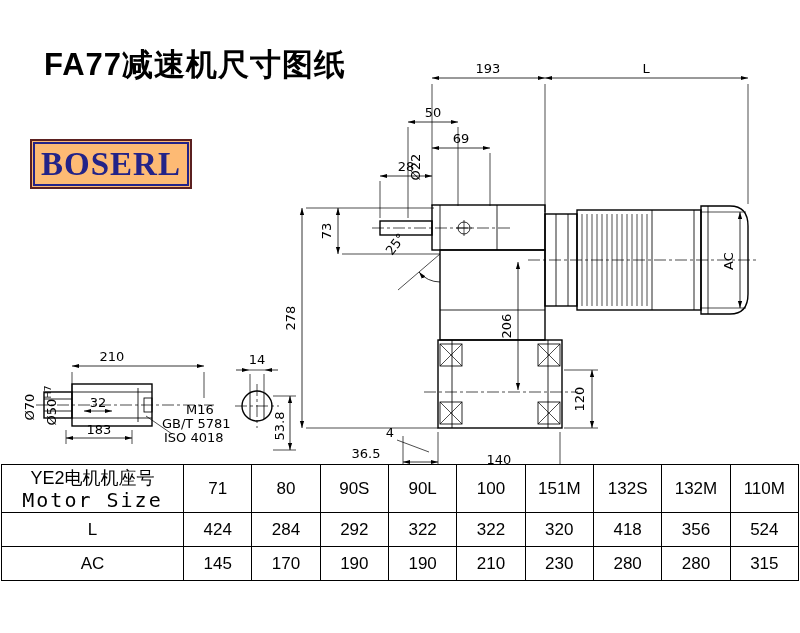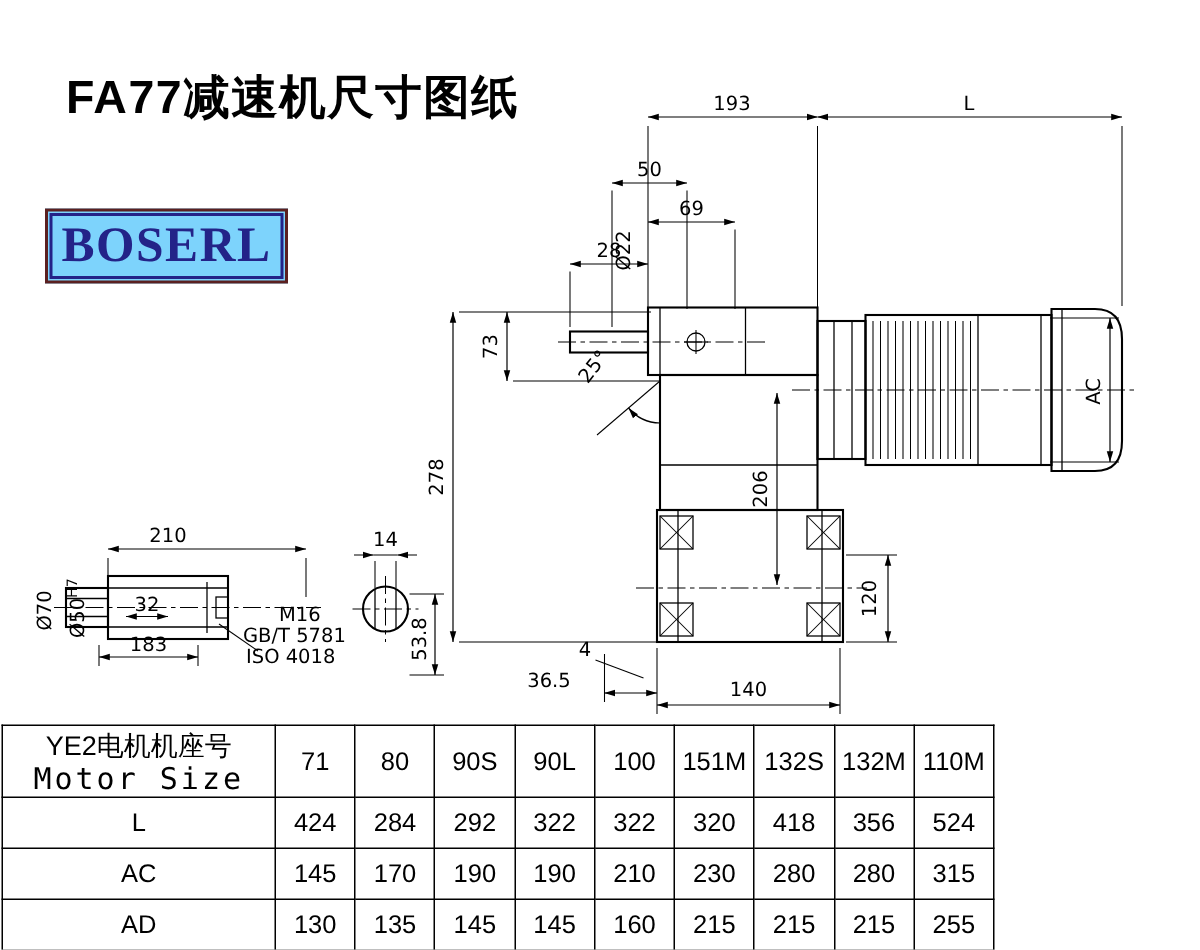--- a/index.html
+++ b/index.html
@@ -1,31 +1,31 @@
 <!DOCTYPE html>
 <html><head>
 <meta charset="utf-8">
 <style>
   html,body{margin:0;padding:0;background:#fff;}
   body{width:800px;height:633px;position:relative;font-family:"Liberation Sans",sans-serif;color:#000;overflow:hidden;}
   .page-title{position:absolute;left:44px;top:12px;font-size:31px;font-weight:900;letter-spacing:1px;white-space:nowrap;margin-top:32px;}
-  .logo{position:absolute;left:30px;top:139px;width:162px;height:50px;border:2px solid #5b2020;padding:1px;box-sizing:border-box;background:#7dd3fc;}
+  .logo{position:absolute;left:30px;top:139px;width:162px;height:50px;border:2px solid #5b2020;padding:1px;box-sizing:border-box;background:#fdba74;}
   .logo-inner{width:100%;height:100%;border:2px solid #232388;box-sizing:border-box;display:flex;align-items:center;justify-content:center;
     font-family:"Liberation Serif",serif;font-size:33px;font-weight:bold;color:#232388;letter-spacing:1px;}
   svg{position:absolute;left:0;top:0;}
   .pl{fill:none;stroke:#000;stroke-width:1.4;}
   .pm{fill:none;stroke:#000;stroke-width:0.85;}
   .xl{fill:none;stroke:#000;stroke-width:0.7;}
   .cl{fill:none;stroke:#000;stroke-width:0.7;stroke-dasharray:12 3 3 3;}
   .dl{fill:none;stroke:#000;stroke-width:0.8;marker-start:url(#ar);marker-end:url(#ar);}
   .dle{fill:none;stroke:#000;stroke-width:0.8;marker-end:url(#ar);}
   svg text{font-family:"DejaVu Sans",sans-serif;font-size:13px;fill:#000;text-anchor:middle;}
   svg text.sup{font-size:9.5px;}
   svg text.left{text-anchor:start;}
-  table.spec{position:absolute;left:1px;top:483px;width:662px;border-collapse:collapse;table-layout:fixed;}
+  table.spec{position:absolute;left:1px;top:464px;width:798px;border-collapse:collapse;table-layout:fixed;}
   table.spec td{border:1px solid #000;text-align:center;vertical-align:middle;font-size:17px;padding:0;height:33px;background:#fff;}
   table.spec tr.hrow td{height:47px;}
   .hdr-cn{font-size:18px;line-height:23px;}
   .hdr-en{font-family:"DejaVu Sans Mono",monospace;font-size:20px;line-height:21px;letter-spacing:2px;}
 </style>
 </head>
 <body>
 
 <div class="page-title">FA77减速机尺寸图纸</div>
 
@@ -254,26 +254,14 @@
       <td>145</td>
       <td>170</td>
       <td>190</td>
       <td>190</td>
       <td>210</td>
       <td>230</td>
       <td>280</td>
       <td>280</td>
       <td>315</td>
     </tr>
-    <tr>
-      <td>AD</td>
-      <td>130</td>
-      <td>135</td>
-      <td>145</td>
-      <td>145</td>
-      <td>160</td>
-      <td>215</td>
-      <td>215</td>
-      <td>215</td>
-      <td>255</td>
-    </tr>
   </tbody>
 </table>
 
 </body></html>

